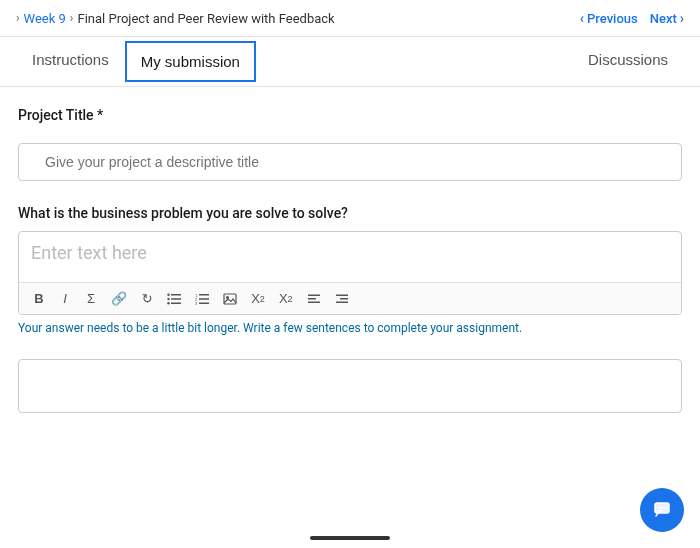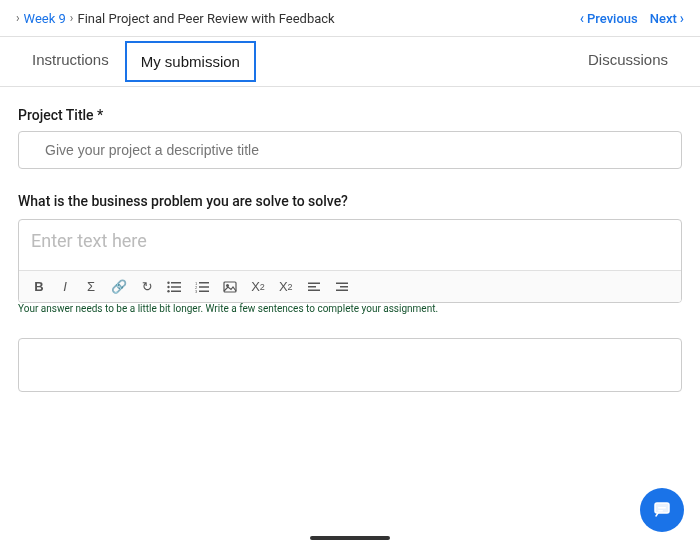--- a/index.html
+++ b/index.html
@@ -90,21 +90,21 @@
       padding: 20px 18px;
       overflow-y: auto;
       height: calc(548px - 84px);
     }
 
     
     .field-label {
       font-size: 14px;
       font-weight: 500;
       color: #1a1a1a;
-      margin-bottom: 8px;
+      margin-bottom: 20px;
     }
 
     .text-input {
       width: 100%;
       border: 1px solid #ccc;
       border-radius: 4px;
       padding: 10px 26px;
       font-size: 14px;
       color: #999;
       outline: none;
@@ -151,22 +151,23 @@
       padding: 2px 4px;
       display: flex;
       align-items: center;
       justify-content: center;
       min-width: 20px;
     }
     .toolbar-btn.bold { font-weight: bold; }
     .toolbar-btn.italic { font-style: italic; }
 
     .hint-text {
-      font-size: 10px;
-      color: #14532d;
+      font-size: 12px;
+      color: #0369a1;
+      margin-top: 6px;
     }
 
     
     .bottom-textarea {
       width: 100%;
       border: 1px solid #ccc;
       border-radius: 4px;
       padding: 10px 12px;
       font-size: 14px;
       min-height: 50px;

